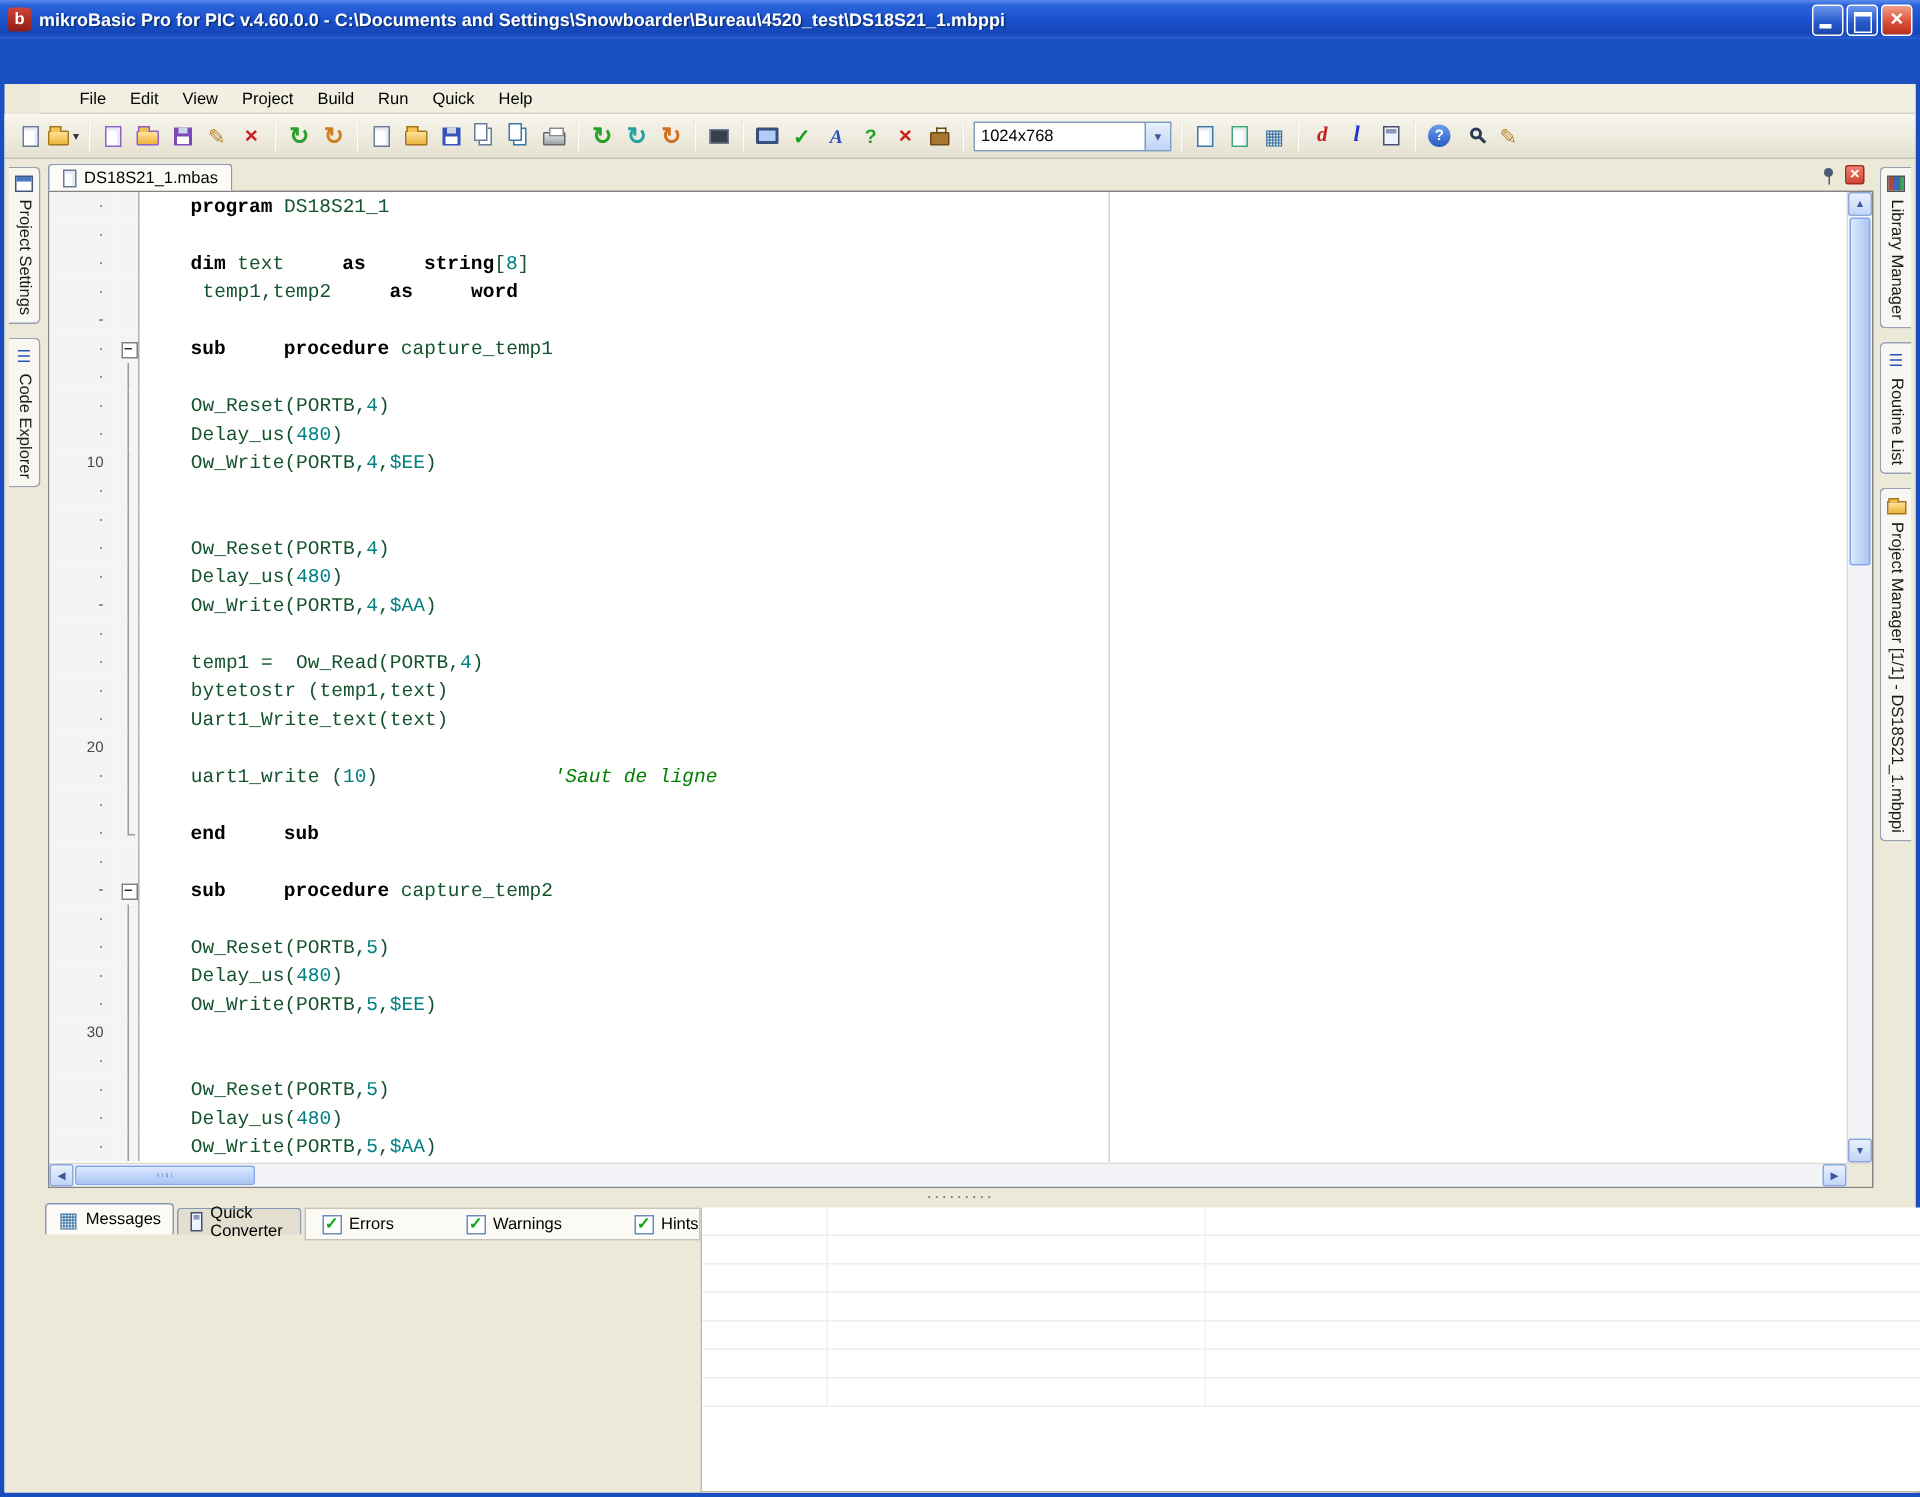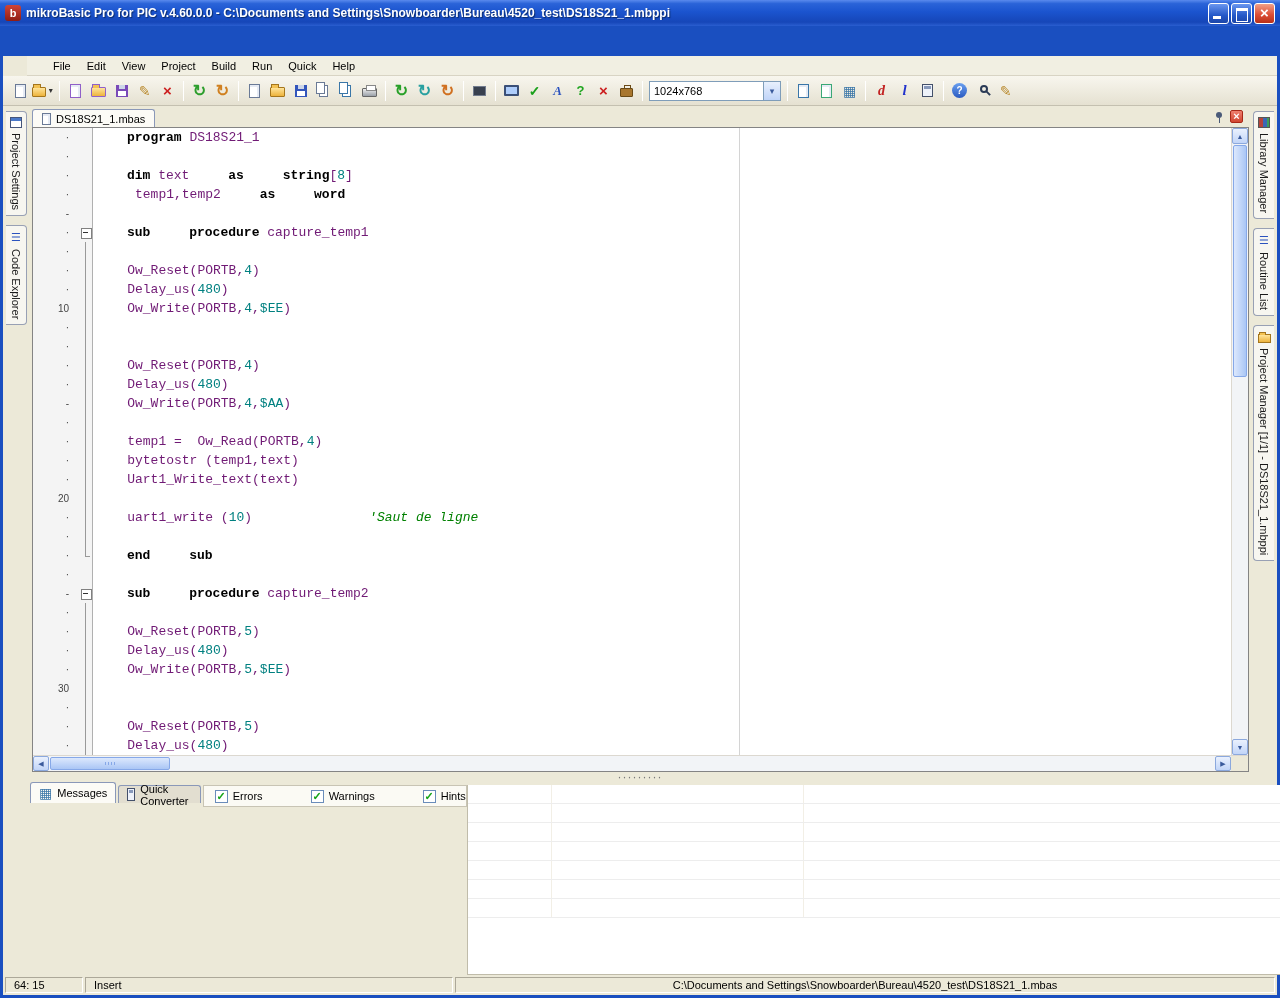--- a/index.html
+++ b/index.html
@@ -122,21 +122,21 @@
   .cl{display:flex;height:19px;line-height:19px;}
   .g{flex:0 0 46px;background:#f4f4f4;text-align:right;padding-right:10px;font-size:10px;color:#444;}
   .f{flex:0 0 14px;background:#f4f4f4;border-right:1px solid #b0b0b0;position:relative;}
   .f-line::before{content:"";position:absolute;left:6px;top:0;bottom:0;border-left:1px solid #999;}
   .f-end::before{content:"";position:absolute;left:6px;top:0;height:10px;border-left:1px solid #999;}
   .f-end::after{content:"";position:absolute;left:6px;top:10px;width:5px;border-top:1px solid #999;}
   .f-box::before{content:"";position:absolute;left:2px;top:5px;width:9px;height:9px;border:1px solid #808080;background:#fff;}
   .f-box::after{content:"";position:absolute;left:4px;top:9px;width:5px;height:1px;background:#333;}
   .codex{white-space:pre;font-family:"Liberation Mono","DejaVu Sans Mono",monospace;font-size:13px;padding-left:3px;}
   .t-k{font-weight:bold;color:#000;padding-left:31px;}
-  .t-p{color:#701a75;}
+  .t-p{color:#14532d;}
   .t-n{color:#008080;}
   .t-c{color:#008000;font-style:italic;}
 
   
   .vscroll{flex:0 0 17px;display:flex;flex-direction:column;background:#f2f4f7;border-left:1px solid #dcd8d0;}
   .sarr{height:16px;flex:0 0 16px;background:linear-gradient(#eaf1fe,#c2d5f8);border:1px solid #8ba8dd;border-radius:2px;
     display:flex;align-items:center;justify-content:center;}
   .sarr::before{font-size:7px;color:#3a5a9c;}
   .sarr.up::before{content:"▲";}
   .sarr.down::before{content:"▼";}
@@ -645,20 +645,15 @@
             <div class="trow">
               <span class="td w1"></span>
               <span class="td w2"></span>
               <span class="td w3"></span>
               <span class="td w4"></span>
             </div>
           </div>
       </div>
     </div>
 
-    <div class="statusbar">
-      <span class="sb sb1">64: 15</span>
-      <span class="sb sb2">Insert</span>
-      <span class="sb sb3">C:\Documents and Settings\Snowboarder\Bureau\4520_test\DS18S21_1.mbas</span>
-    </div>
 
   </div>
 </div>
 
 </body></html>

